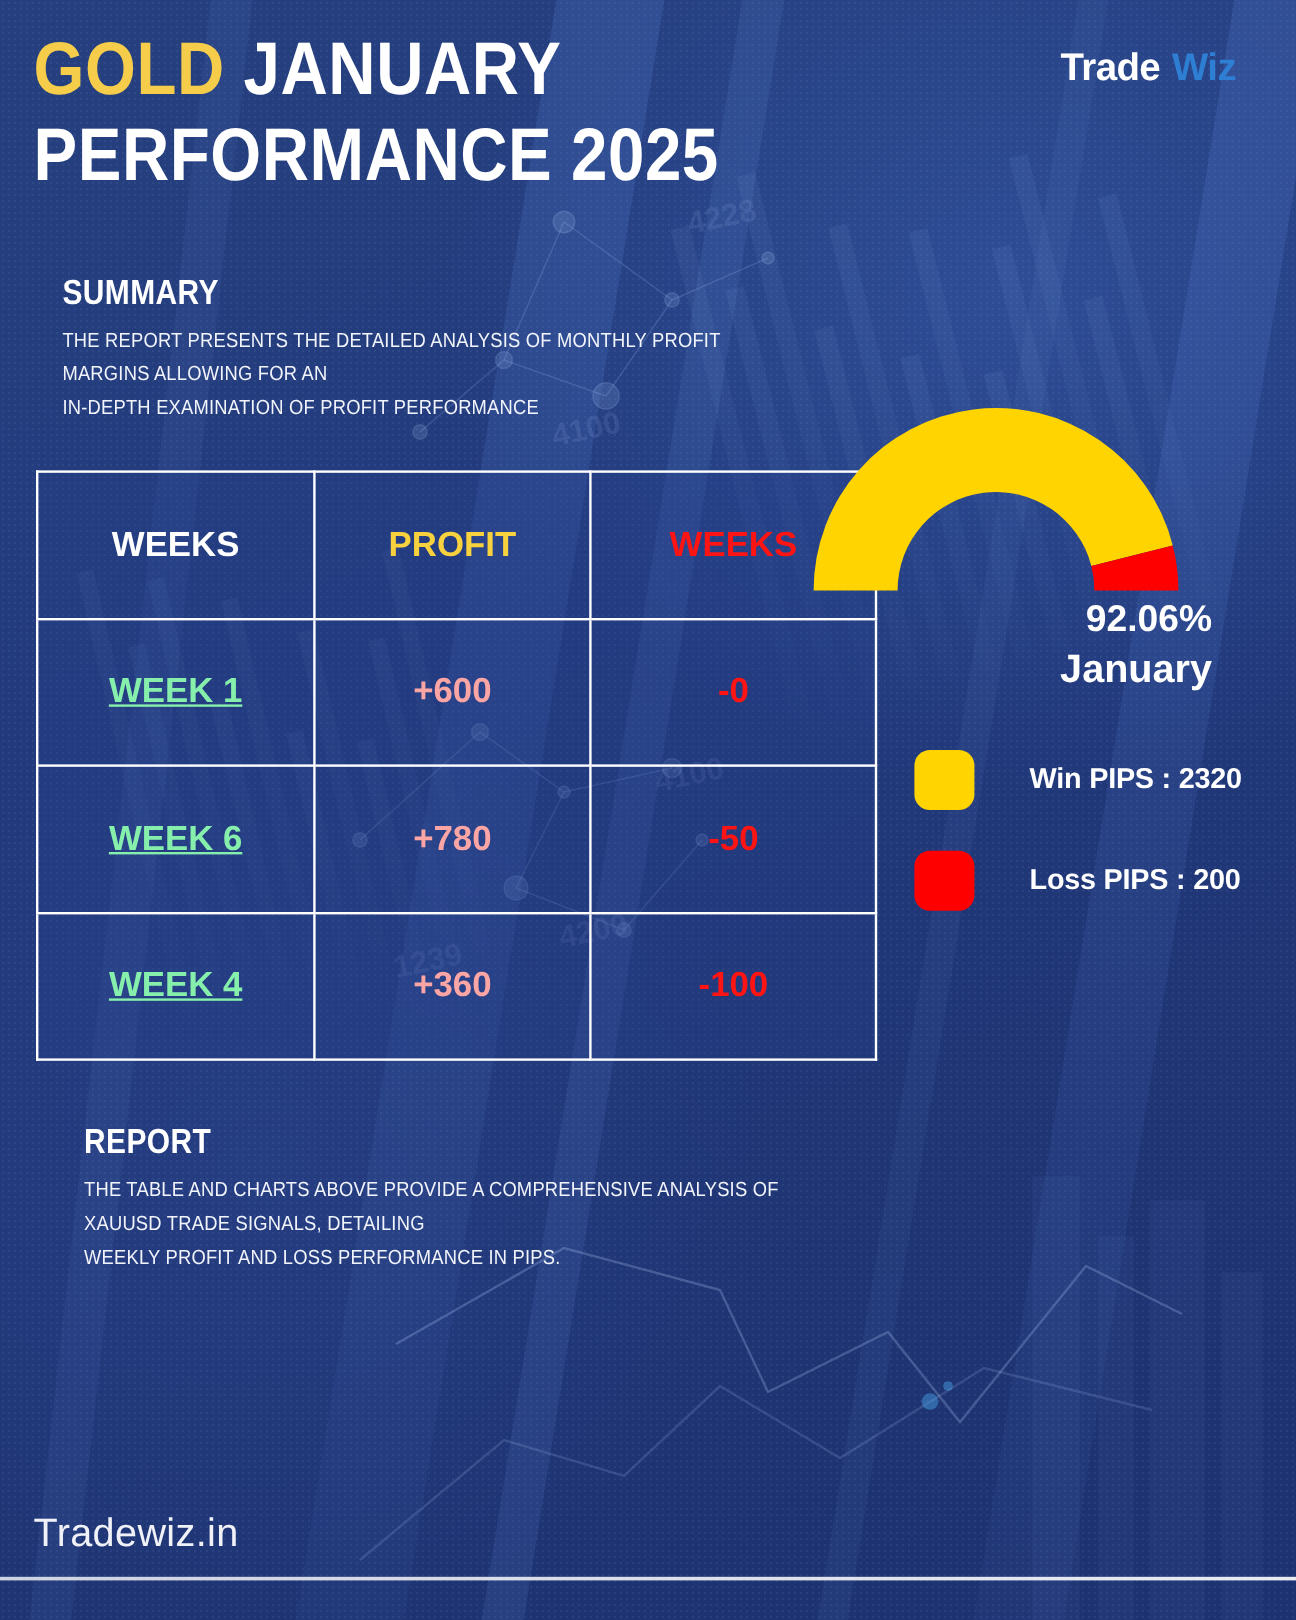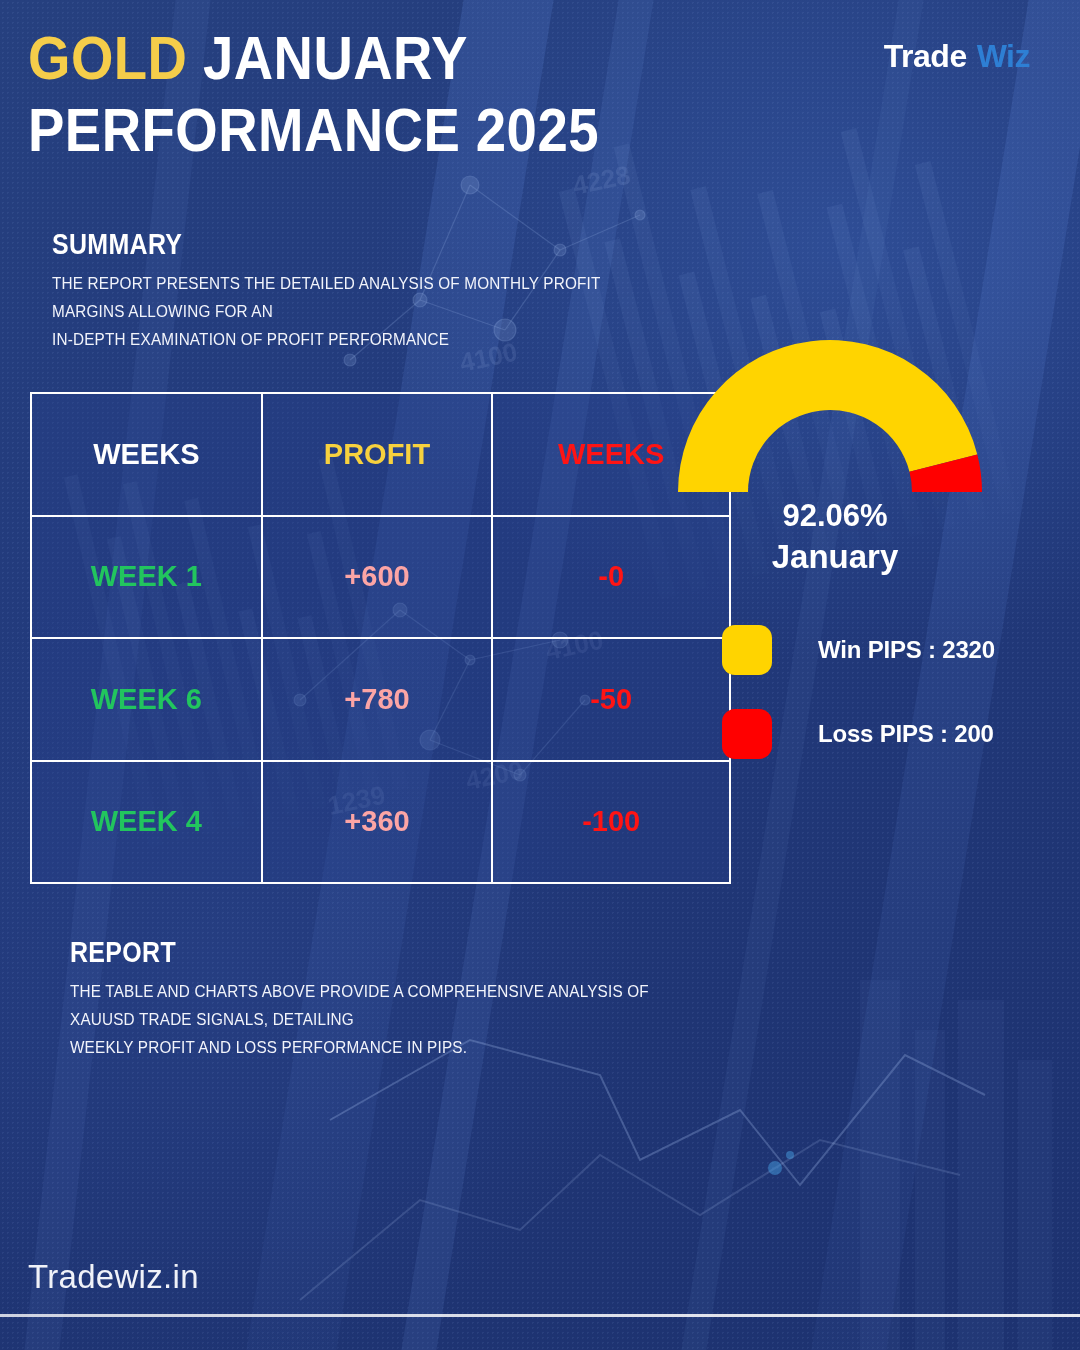--- a/index.html
+++ b/index.html
@@ -73,36 +73,36 @@
     text-align:center; vertical-align:middle;
     font-size:29px; font-weight:bold;
     background:rgba(40,66,140,.28);
   }
   table.perf col.c1 { width:33%; }
   table.perf col.c2 { width:33%; }
   table.perf col.c3 { width:34%; }
   .th-weeks  { color:#ffffff; }
   .th-profit { color:#f7d13e; }
   .th-loss   { color:#ff1414; }
-  .cell-week   { color:#22c55e; }
+  .cell-week   { color:#86efac;text-decoration:underline; }
   .cell-profit { color:#fca5a5; }
   .cell-loss   { color:#ff1414; }
 
   
   .gauge { position:absolute; left:660px; top:326px; width:340px; height:176px; }
   .gauge svg { display:block; }
   .gauge-caption {
     position:absolute; left:660px; top:496px; width:350px;
-    text-align:center; color:#fff; font-weight:bold;
+    text-align:right; color:#fff; font-weight:bold;
   }
   .gauge-pct   { font-size:31px; line-height:40px; }
   .gauge-month { font-size:33px; line-height:42px; }
 
   
-  .legend { position:absolute; left:722px; top:622px; }
+  .legend { position:absolute; left:762px; top:622px; }
   .legend-row { display:flex; align-items:center; height:56px; margin-bottom:28px; }
   .swatch { width:50px; height:50px; border-radius:13px; flex:0 0 50px; }
   .sw-win  { background:#ffd400; }
   .sw-loss { background:#ff0000; }
   .legend-label {
     margin-left:46px; color:#ffffff; font-weight:bold;
     font-size:24px; white-space:nowrap; letter-spacing:-.2px;
   }
 
   

